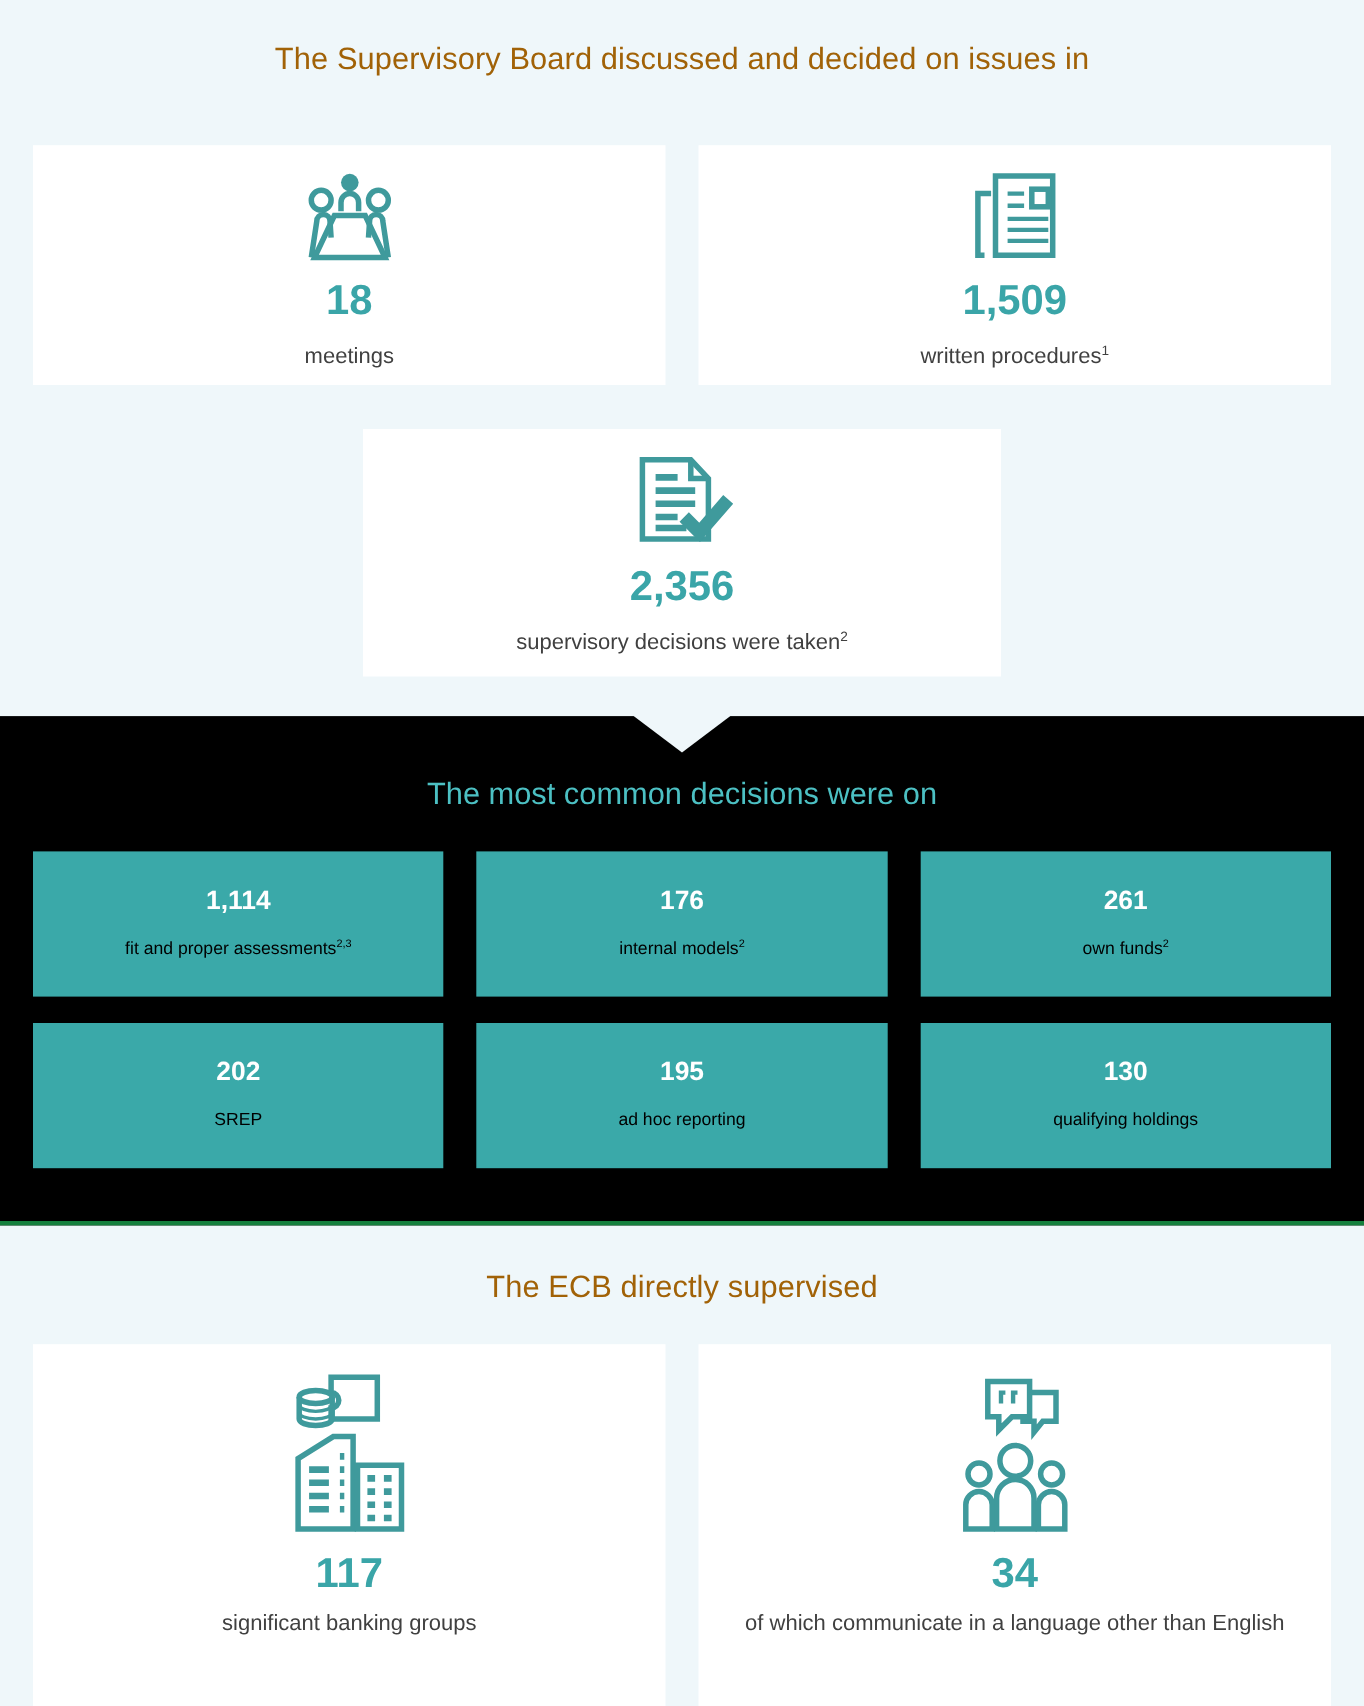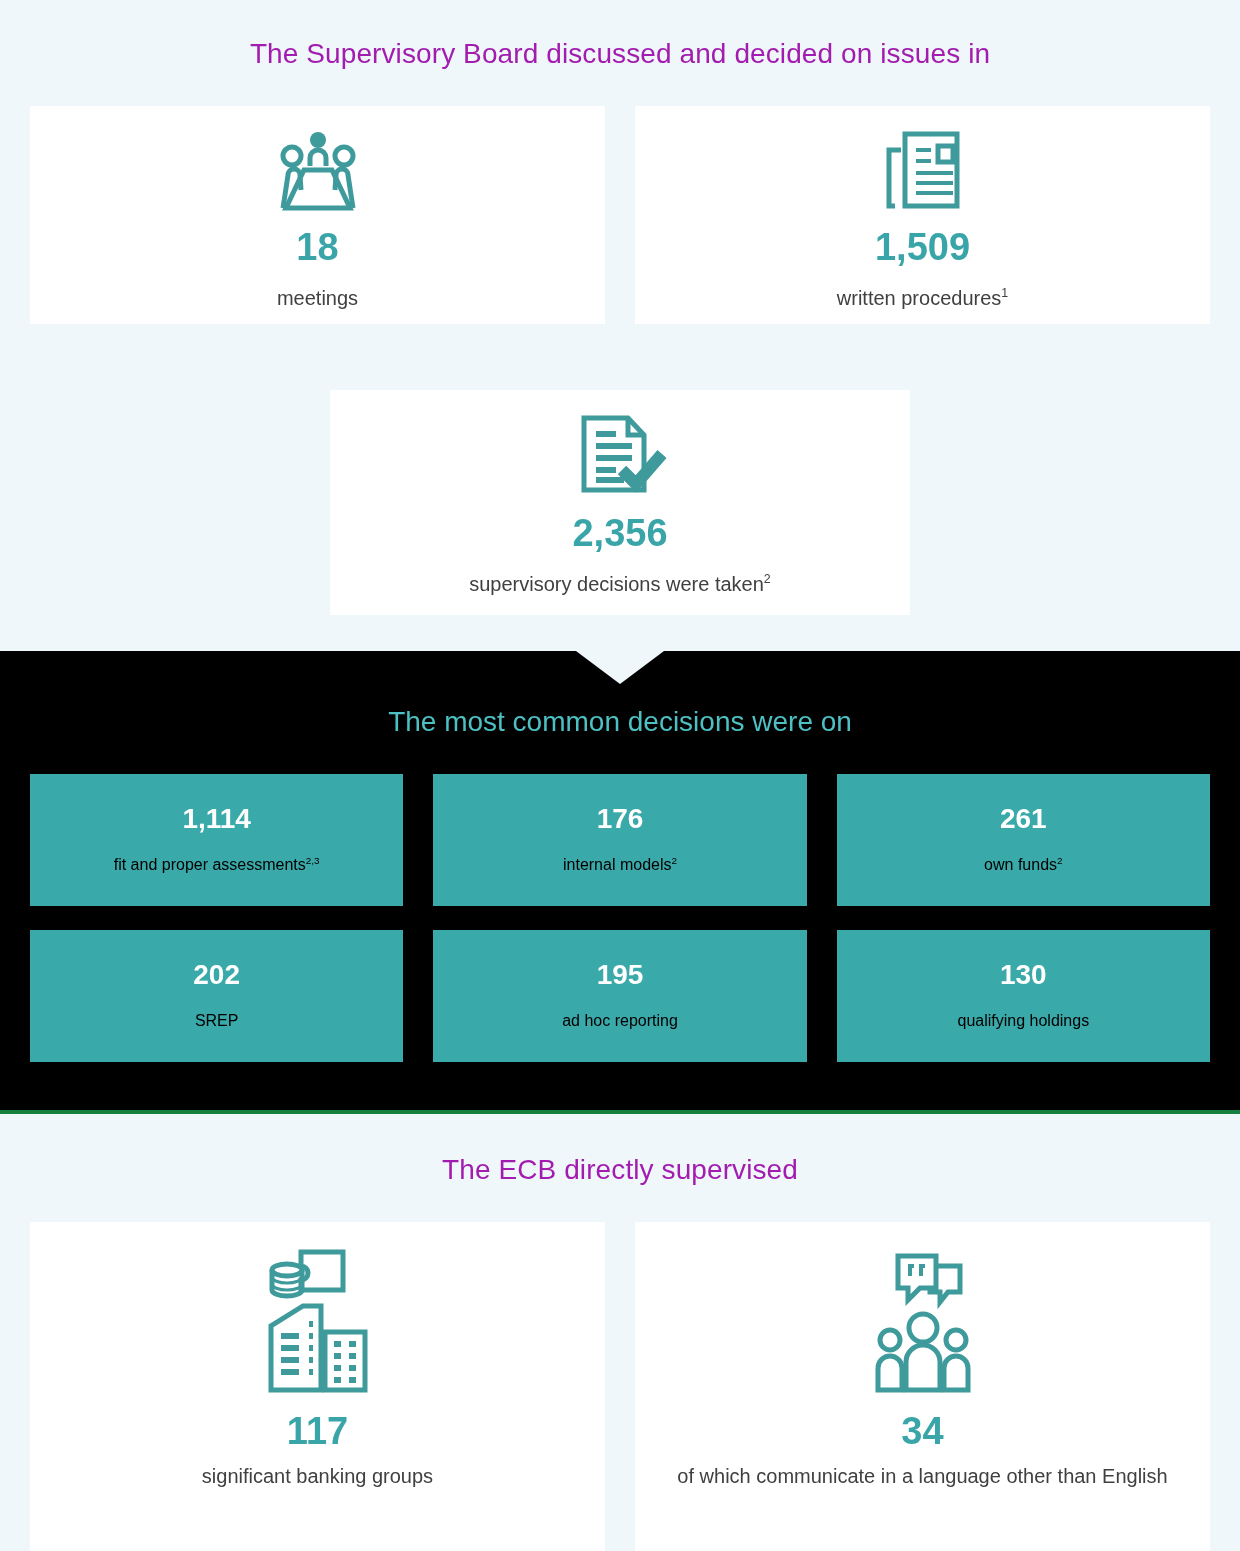--- a/index.html
+++ b/index.html
@@ -22,21 +22,21 @@
   }
 
   
   .section-top {
     position: relative;
     padding-top: 38px;
     background: #eff7fa;
   }
   .sec-title {
     text-align: center;
-    color: #a21caf;
+    color: #a16207;
     font-size: 28px;
     font-weight: 400;
     letter-spacing: 0.1px;
     margin: 0 0 36px 0;
   }
   .card-row {
     display: flex;
     gap: 30px;
     padding: 0 30px;
     box-sizing: border-box;
@@ -68,21 +68,21 @@
     text-align: center;
     margin-top: 20px;
     padding: 0 16px;
   }
   .card-label sup {
     font-size: 0.62em;
     vertical-align: super;
     line-height: 0;
   }
 
-  .row1 { height: 244px; }
+  .row1 { height: 244px; align-items: flex-end; }
   .row1 .card { height: 218px; }
 
   .row-center {
     display: flex;
     justify-content: center;
     margin-top: 40px;
   }
   .card-wide {
     background: #ffffff;
     width: 580px;
@@ -131,21 +131,21 @@
     flex: 1 1 0;
     height: 132px;
     display: flex;
     flex-direction: column;
     align-items: center;
     justify-content: center;
     box-sizing: border-box;
   }
   .tile-number {
     color: #ffffff;
-    font-size: 28px;
+    font-size: 24px;
     font-weight: bold;
     line-height: 1;
   }
   .tile-label {
     color: #000000;
     font-size: 16px;
     margin-top: 22px;
     text-align: center;
     padding: 0 10px;
     line-height: 1.2;

